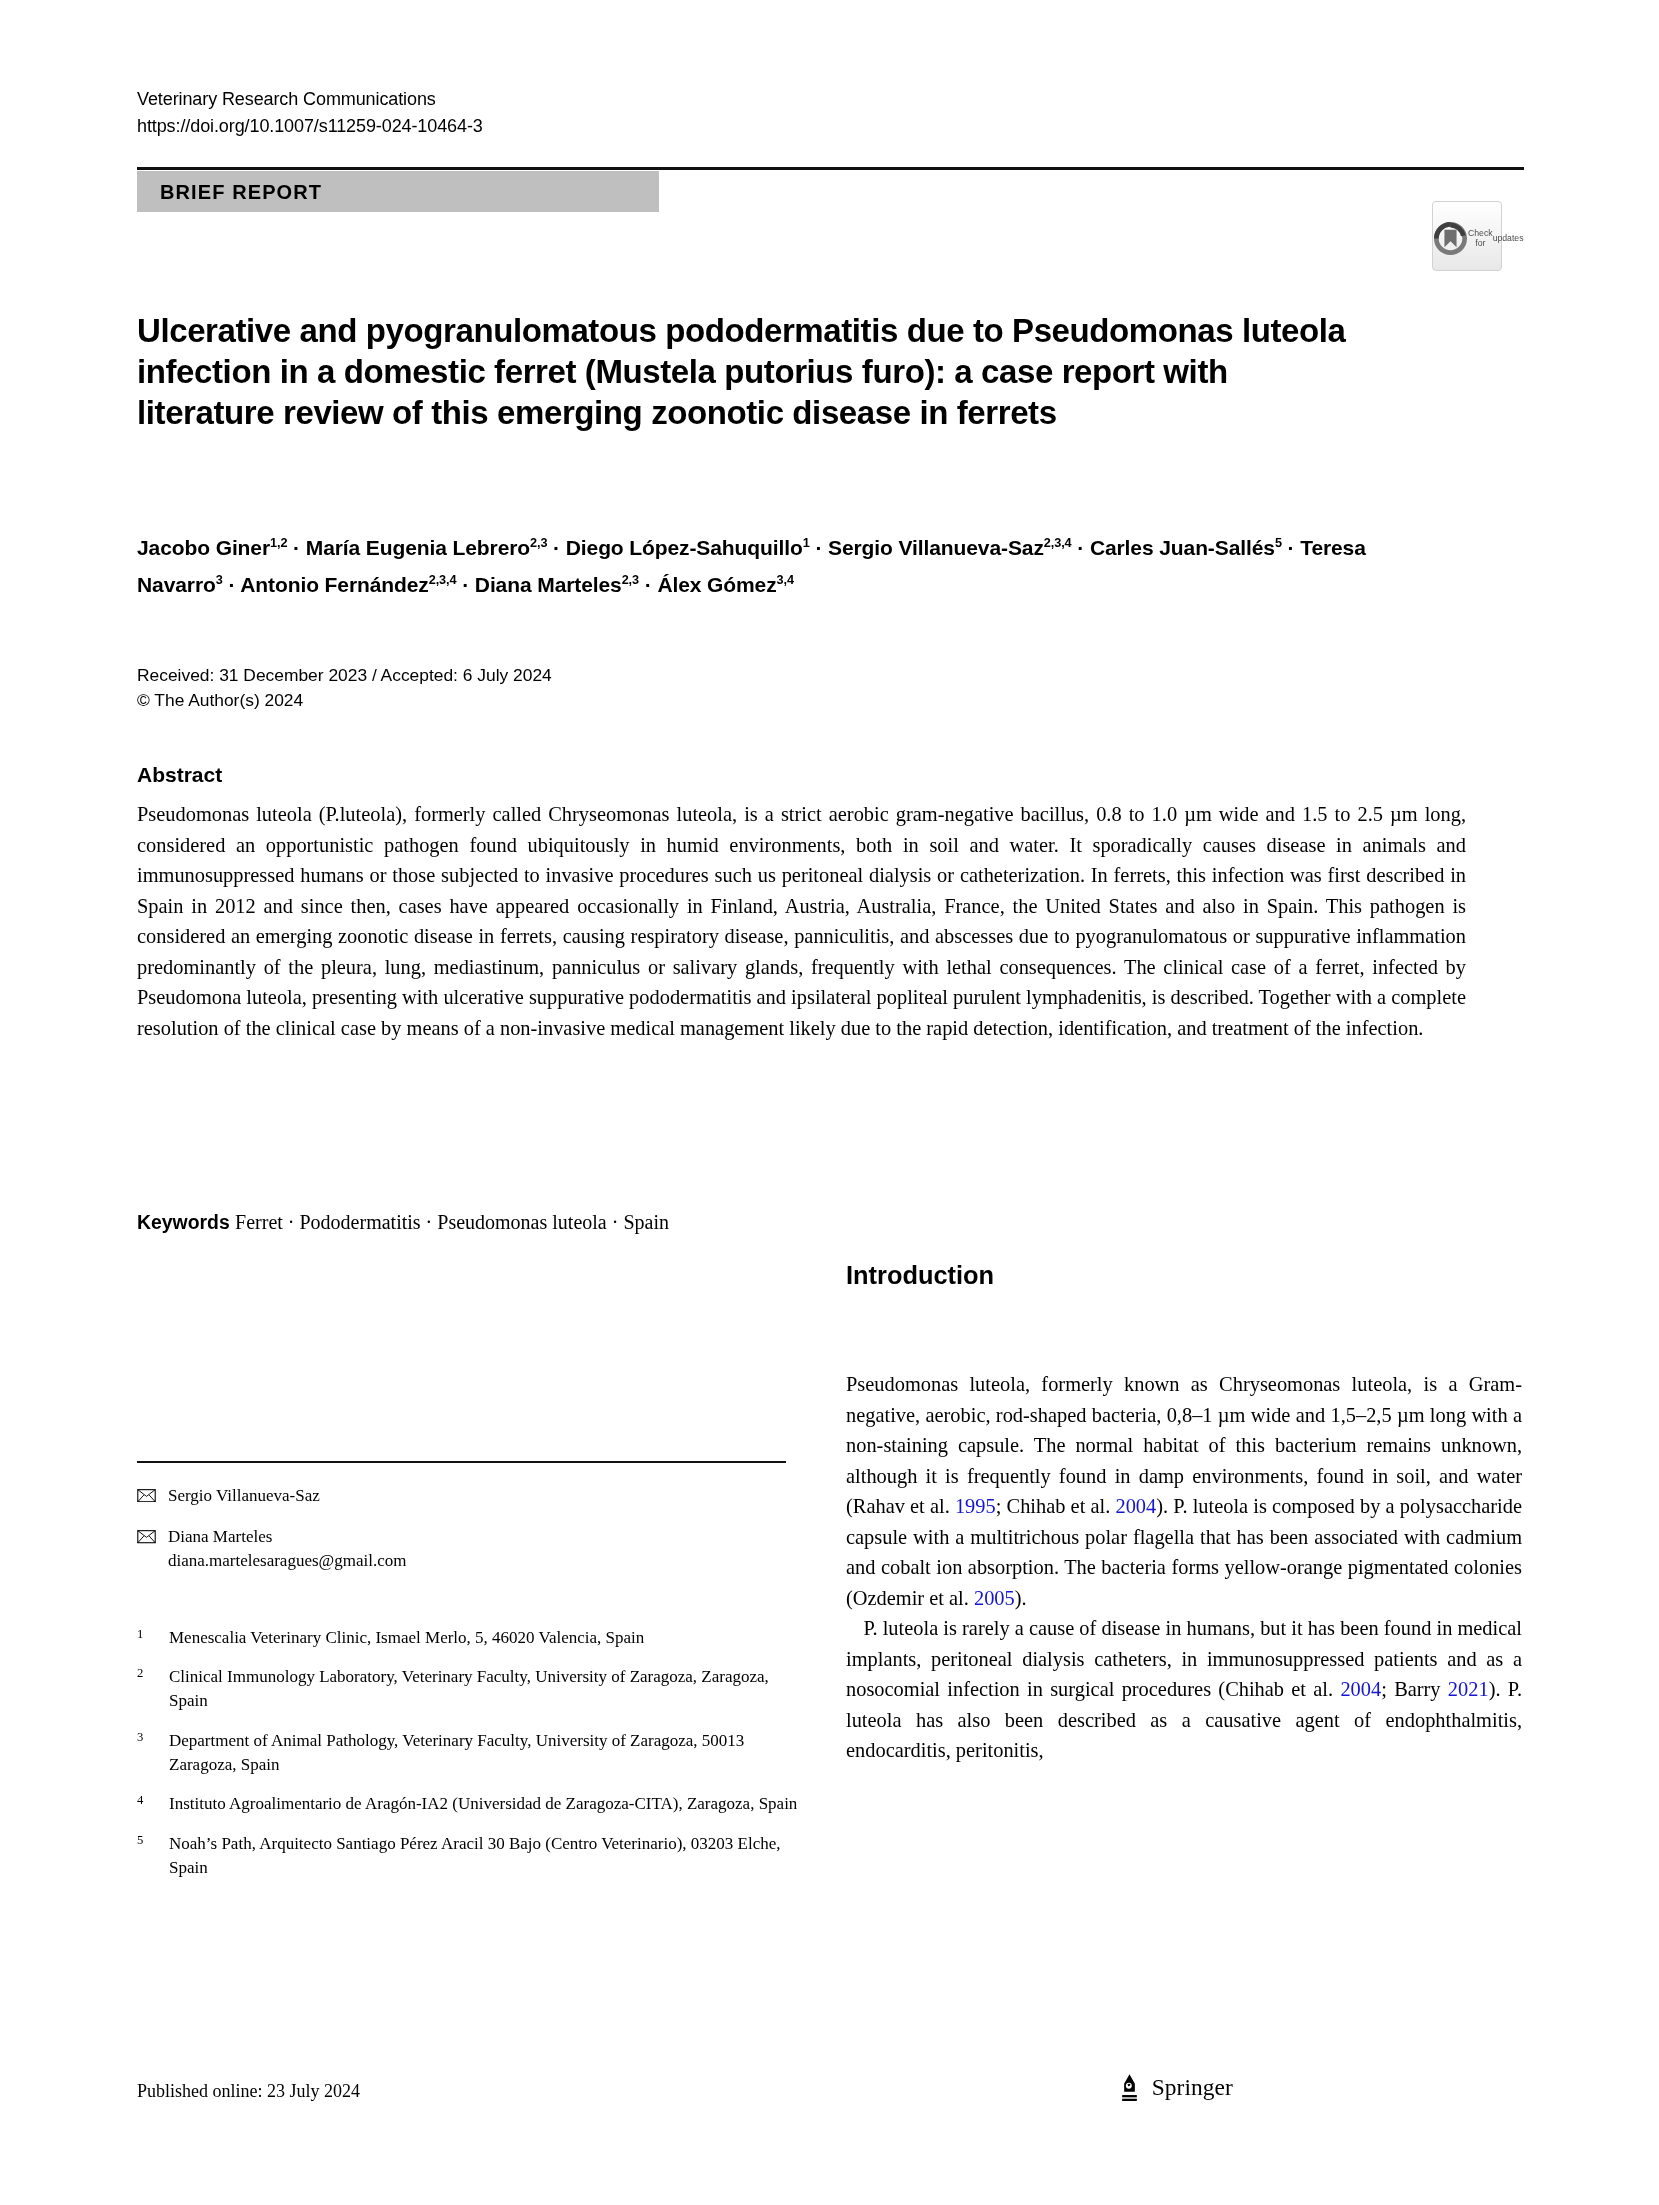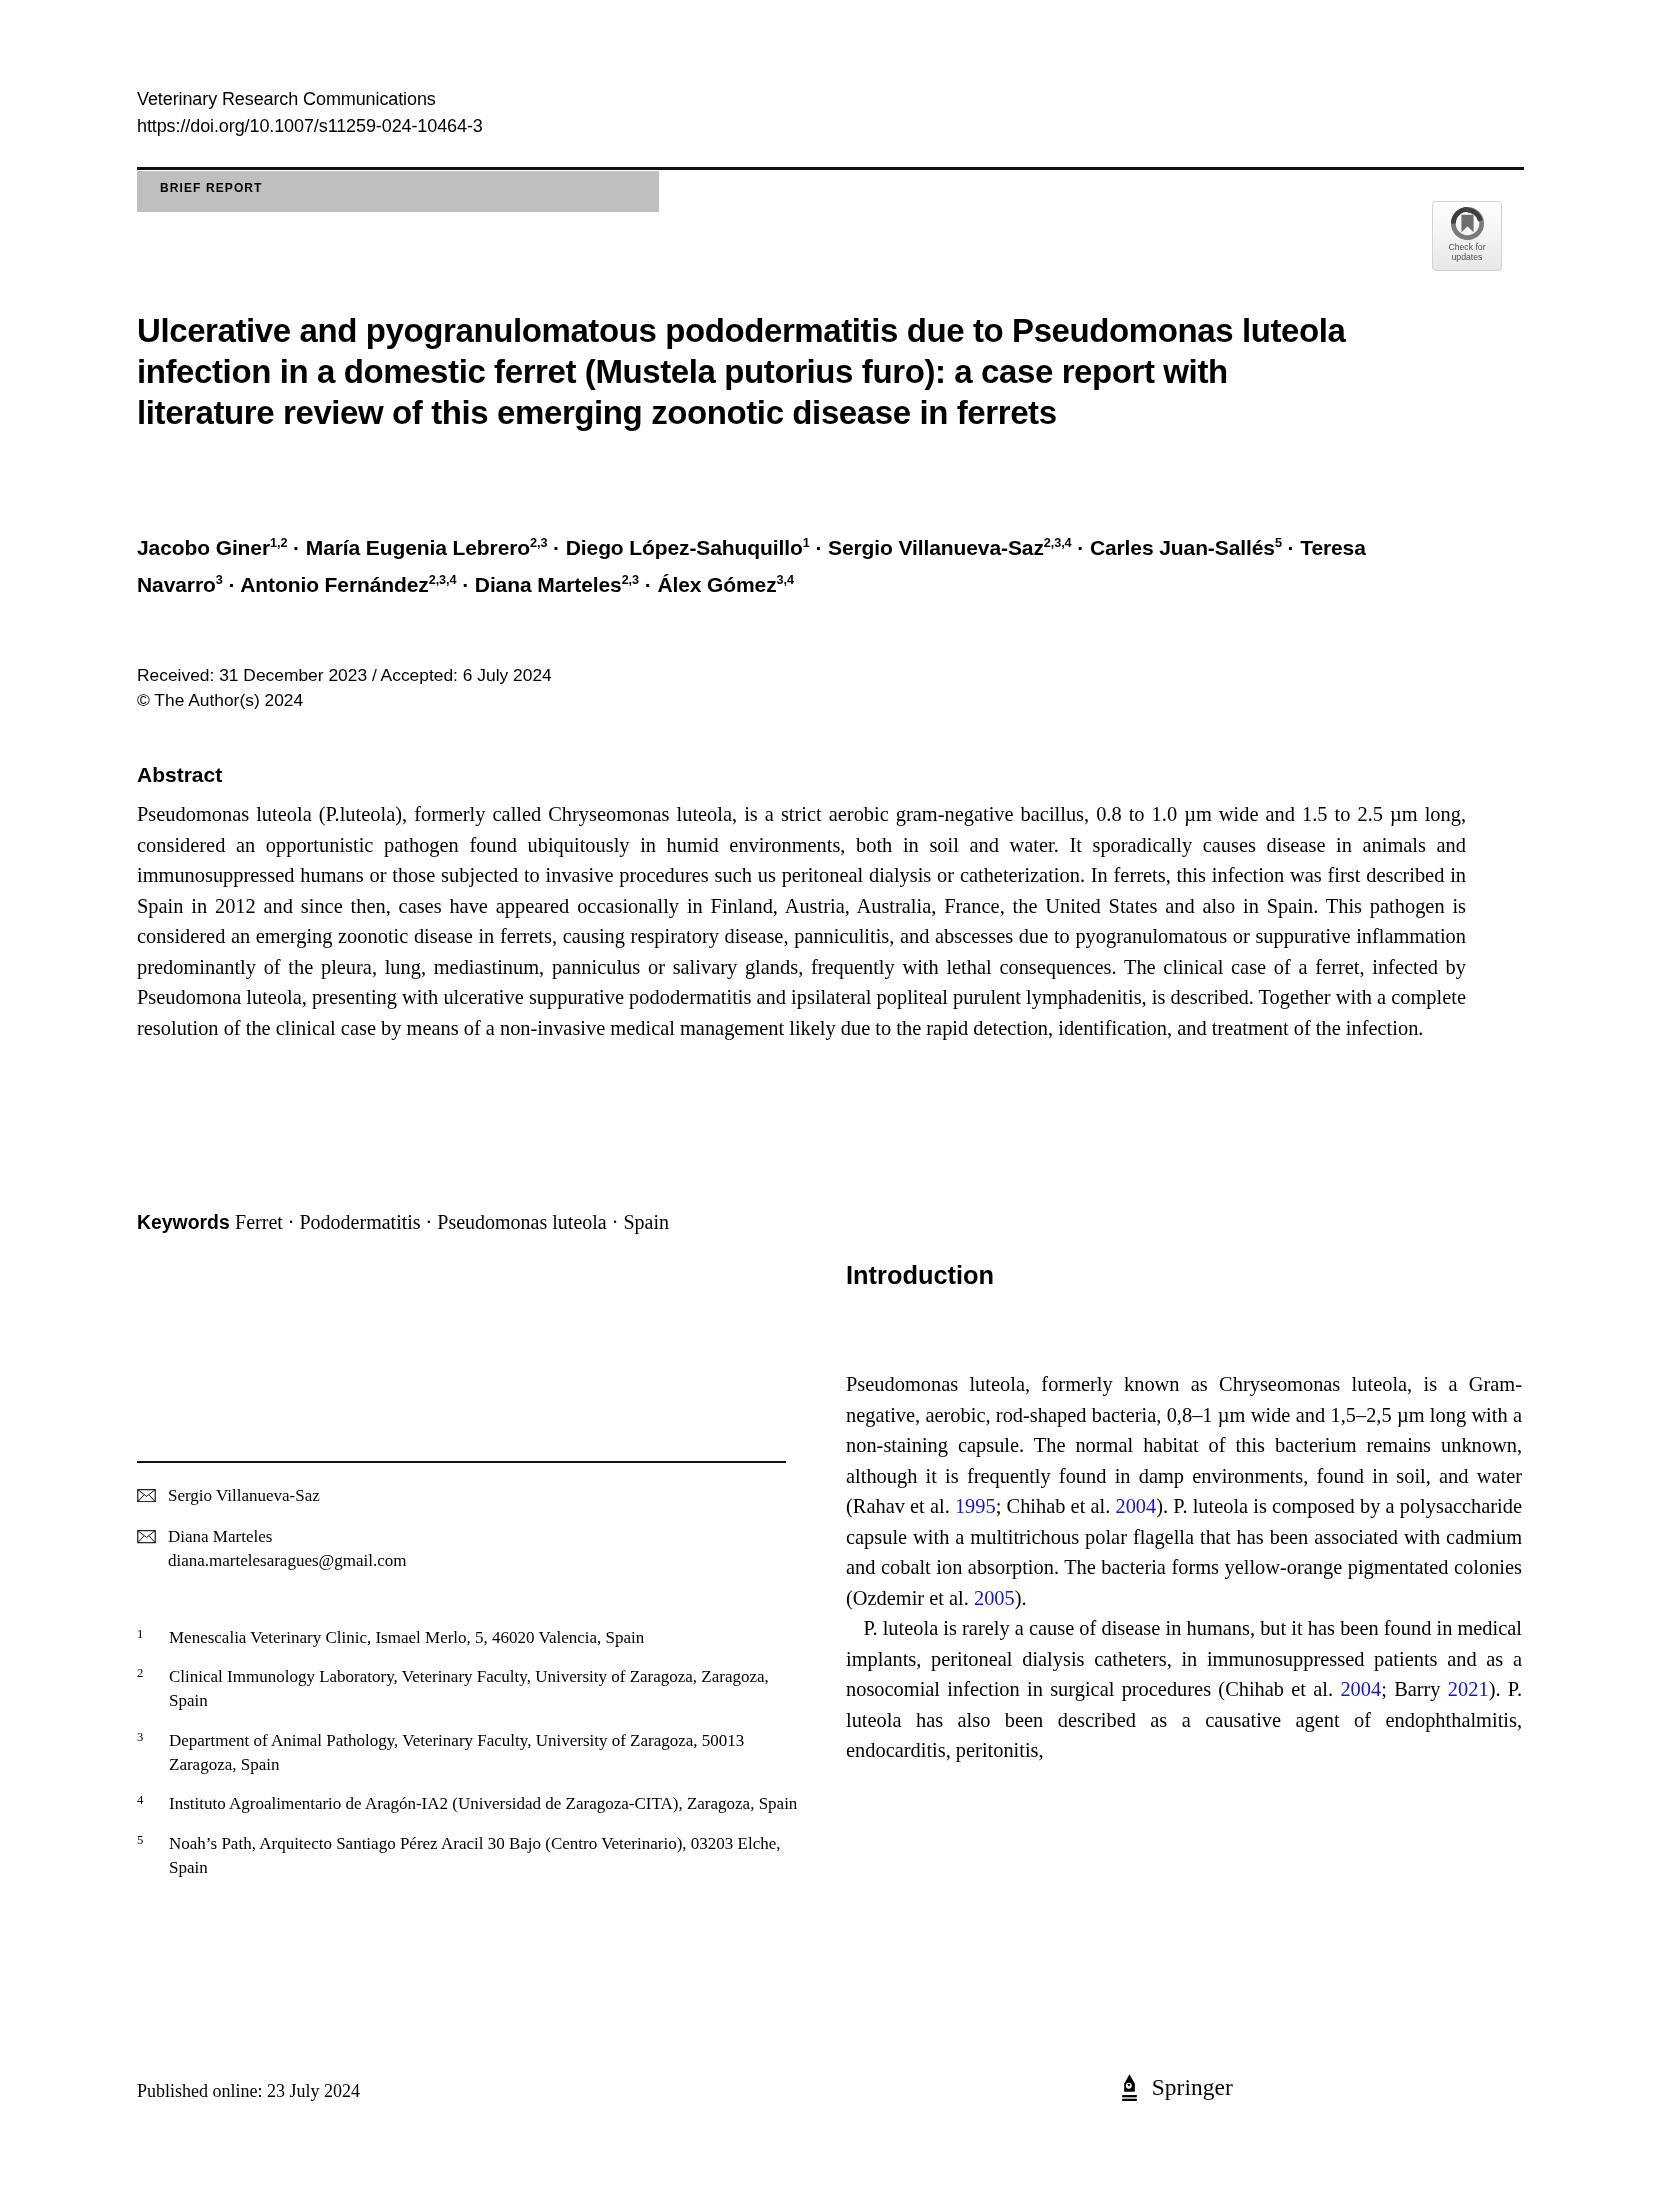--- a/index.html
+++ b/index.html
@@ -62,36 +62,36 @@
     width: 522px;
     height: 41px;
     background: #bfbfbf;
   }
   #brief-report-label {
     position: absolute;
     left: 23px;
     top: 10px;
     font-family: "Liberation Sans", sans-serif;
     font-weight: bold;
-    font-size: 12px;
+    font-size: 20px;
     letter-spacing: 1.1px;
   }
 
   
   #check-updates {
     position: absolute;
     left: 1432px;
     top: 201px;
     width: 70px;
     height: 70px;
     border: 0.7px solid #d2d2d2;
     border-radius: 4px;
     background: linear-gradient(#ffffff, #e8e8e8);
     display: flex;
-    flex-direction: column;
+    flex-direction: row;
     align-items: center;
     justify-content: flex-start;
     padding-top: 4px;
     box-sizing: border-box;
   }
   #check-updates .badge-mark {
     width: 35px;
     height: 35px;
     position: relative;
   }

